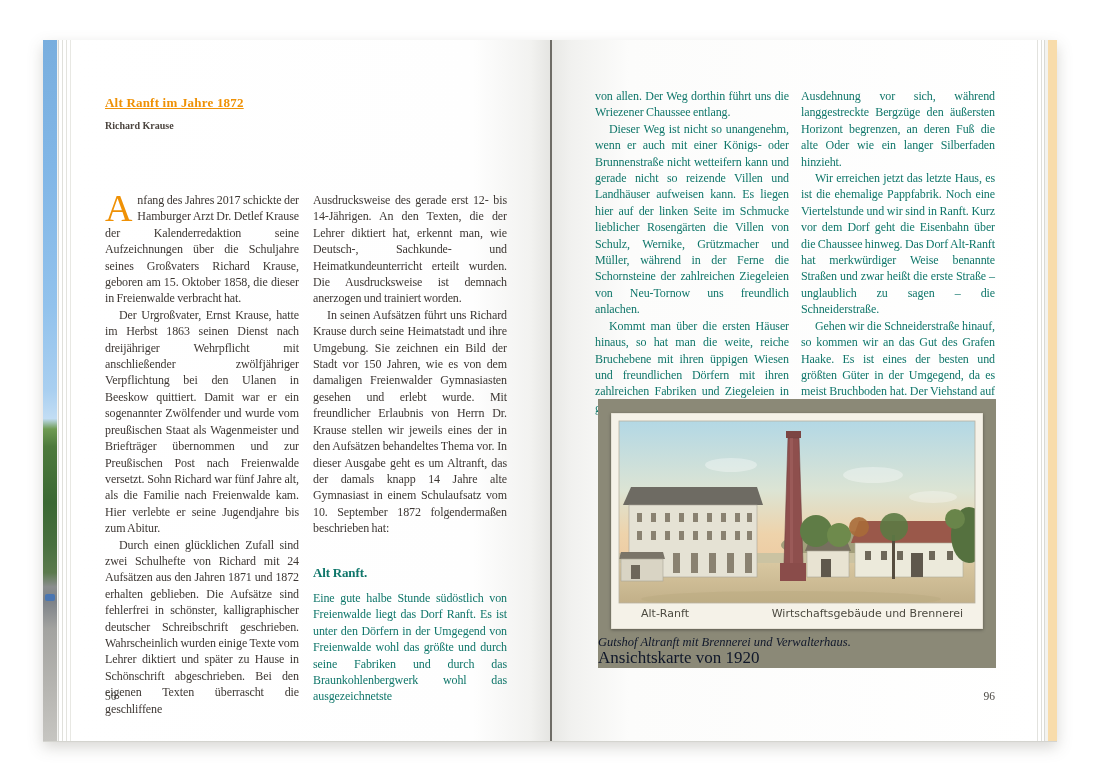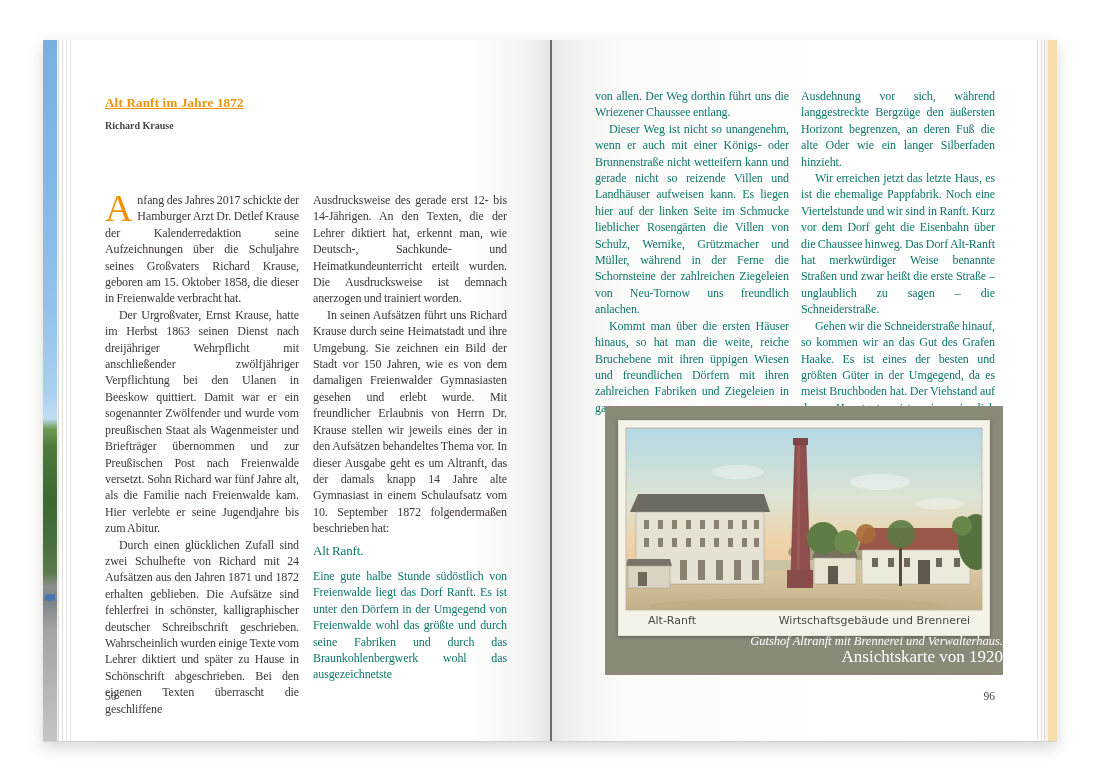--- a/index.html
+++ b/index.html
@@ -49,27 +49,27 @@
   .colA { left:33px;  top:152px; }
   .colB { left:241px; top:152px; }
   .colC { left:43px;  top:48px; }
   .colD { left:249px; top:48px; }
   .col p { margin:0; }
   .col p.ind { text-indent:14px; }
 
   .dropcap { float:left; font-size:38px; line-height:31px; color:#ef9105; padding:1px 5px 0 0; }
 
   .essay { color:#0f766a; }
-  .essay-head { margin:6px 0 9px; font-size:13px; font-weight:400; color:#0f766a; }
-
-  .fig { position:absolute; left:45px; top:358px; width:398px; height:269px; background:#8b8977; margin:8px; }
+  .essay-head { margin:28px 0 9px; font-size:13px; font-weight:700; color:#0f766a; }
+
+  .fig { position:absolute; left:45px; top:358px; width:398px; height:269px; background:#8b8977; margin:1px; }
   .postcard { position:absolute; left:13px; top:14px; width:372px; height:216px; background:#f5f2e8;
               box-shadow:0 1px 3px rgba(0,0,0,.35); }
   .postcard svg { display:block; }
-  .figcap { position:absolute; left:0; top:228px; width:100%; text-align:right; color:#ffffff; }
+  .figcap { position:absolute; left:0; top:236px; width:100%; text-align:left; color:#0f172a; }
   .cap1 { font-style:italic; font-size:12.5px; line-height:15px; }
   .cap2 { font-size:17px; line-height:15px; }
 
   .pagenum { position:absolute; font-size:11.5px; color:#4b4944; }
   .pagenum-left  { left:33px; top:650px; }
   .pagenum-right { left:249px; top:650px; width:194px; text-align:right; }
 </style>
 </head>
 <body>
 

